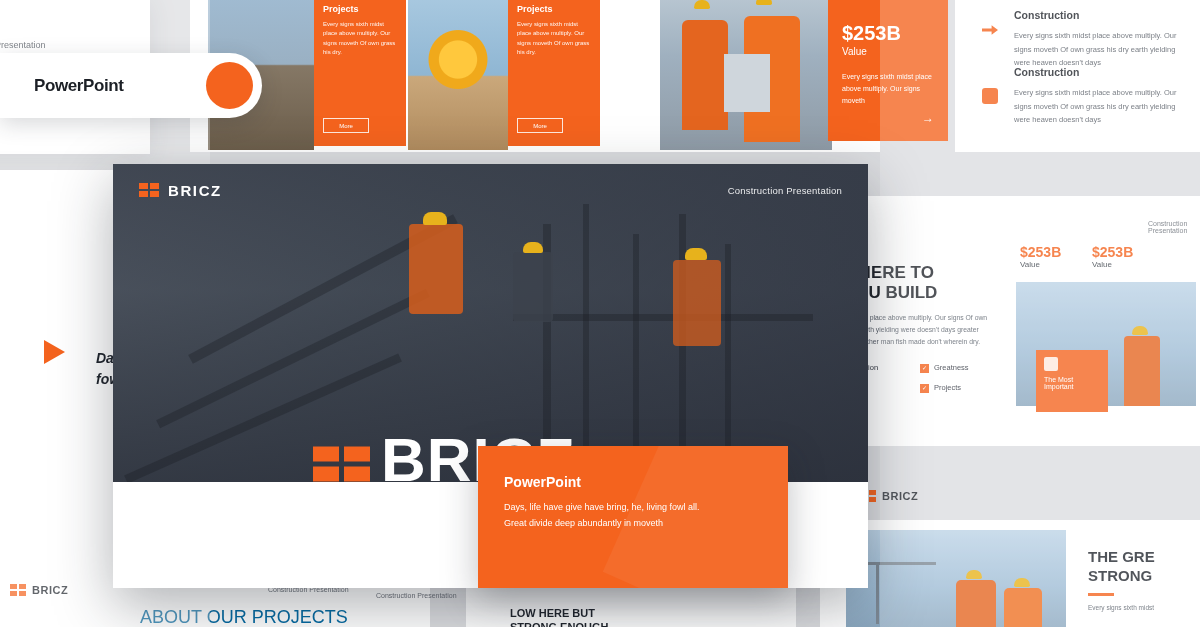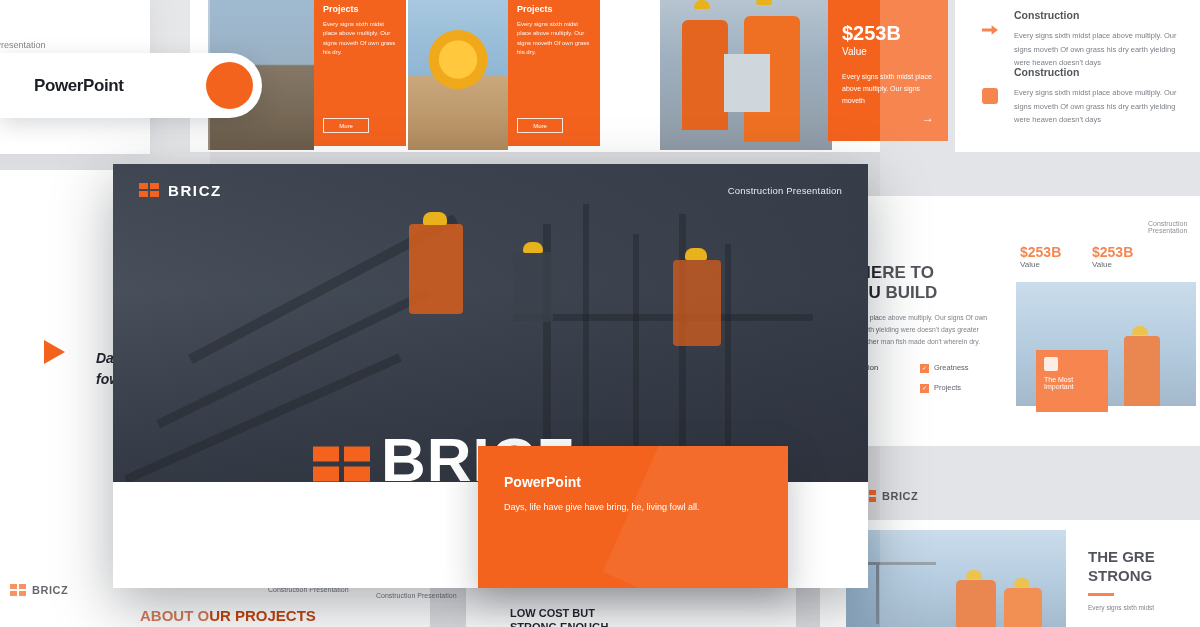--- a/index.html
+++ b/index.html
@@ -101,21 +101,21 @@
   .mr-check { position: absolute; font-size: 7.5px; color: #2e333d; }
   .mr-check i { display: inline-block; width: 9px; height: 9px; background: #f4631e; color: #fff; font-style: normal; font-size: 6px; text-align: center; line-height: 9px; margin-right: 5px; vertical-align: middle;}
   .mr-stat { position: absolute; }
   .mr-stat .v { font-size: 14px; font-weight: bold; color: #f4631e; }
   .mr-stat .l { font-size: 8px; color: #3a4049; }
   .mr-photo { position: absolute; left: 208px; top: 84px; width: 172px; height: 128px; }
   .mr-badge { position: absolute; left: 208px; top: 150px; width: 72px; height: 62px; background: #f4631e; color: #fff; font-size: 7px; padding: 26px 8px 0; }
 
   
   .bl-slide { position: absolute; left: 0px; top: 566px; width: 430px; height: 70px; background: #fff; }
-  .bl-title { position: absolute; left: 140px; top: 607px; font-size: 15px; font-weight: bold; color: #c2410c; }
+  .bl-title { position: absolute; left: 140px; top: 607px; font-size: 18px; font-weight: normal; color: #0369a1; }
 
   
   .bc-slide { position: absolute; left: 466px; top: 566px; width: 330px; height: 70px; background: #fff; }
   .bc-title { position: absolute; left: 510px; top: 606px; font-size: 11px; font-weight: bold; color: #1f242c; line-height: 1.3; }
 
   
   .br-slide { position: absolute; left: 820px; top: 520px; width: 390px; height: 110px; background: #fff; }
   .br-photo { position: absolute; left: 846px; top: 530px; width: 220px; height: 100px; }
   .br-title { position: absolute; left: 1088px; top: 548px; font-size: 15px; font-weight: bold; color: #1f242c; line-height: 1.25; }
   .br-rule { position: absolute; left: 1088px; top: 593px; width: 26px; height: 3px; background: #f4631e; }
@@ -276,21 +276,21 @@
           <span></span>
           <span></span>
         </span>
       <span class="name">BRICZ</span>
     </div>
     <div class="bl-title">ABOUT OUR PROJECTS</div>
     <div class="mid-label" style="left:376px; top:592px;">Construction Presentation</div>
 
     <div class="bc-slide"></div>
     <div class="bc-title">
-      <div>LOW COST BUT</div>
+      <div>LOW HERE BUT</div>
       <div>STRONG ENOUGH</div>
     </div>
 
     <div class="br-slide"></div>
     <div class="br-photo photo-city">
       <div class="abs" style="left:30px; top:34px; width:3px; height:60px; background:#7c8894;"></div>
       <div class="abs" style="left:10px; top:32px; width:80px; height:3px; background:#7c8894;"></div>
       <div class="abs" style="left:110px; top:50px; width:40px; height:52px; background:#e4651f; border-radius:5px 5px 0 0;"></div>
       <div class="hat" style="left:120px; top:40px;"></div>
       <div class="abs" style="left:158px; top:58px; width:38px; height:46px; background:#ef7022; border-radius:5px 5px 0 0;"></div>
@@ -368,15 +368,16 @@
 
     <div class="hero-bottom"></div>
   </div>
 
   <div class="hero-quote">Days, life have give have bring, he, living fowl all. Great divide</div>
   <div class="hero-foot">Construction Presentation</div>
 
   <div class="desc-card">
     <div class="desc-title">PowerPoint</div>
     <div class="desc-body">Days, life have give have bring, he, living fowl all.</div>
+    <div class="desc-body">Great divide deep abundantly in moveth</div>
   </div>
 
 </div>
 
 </body></html>

